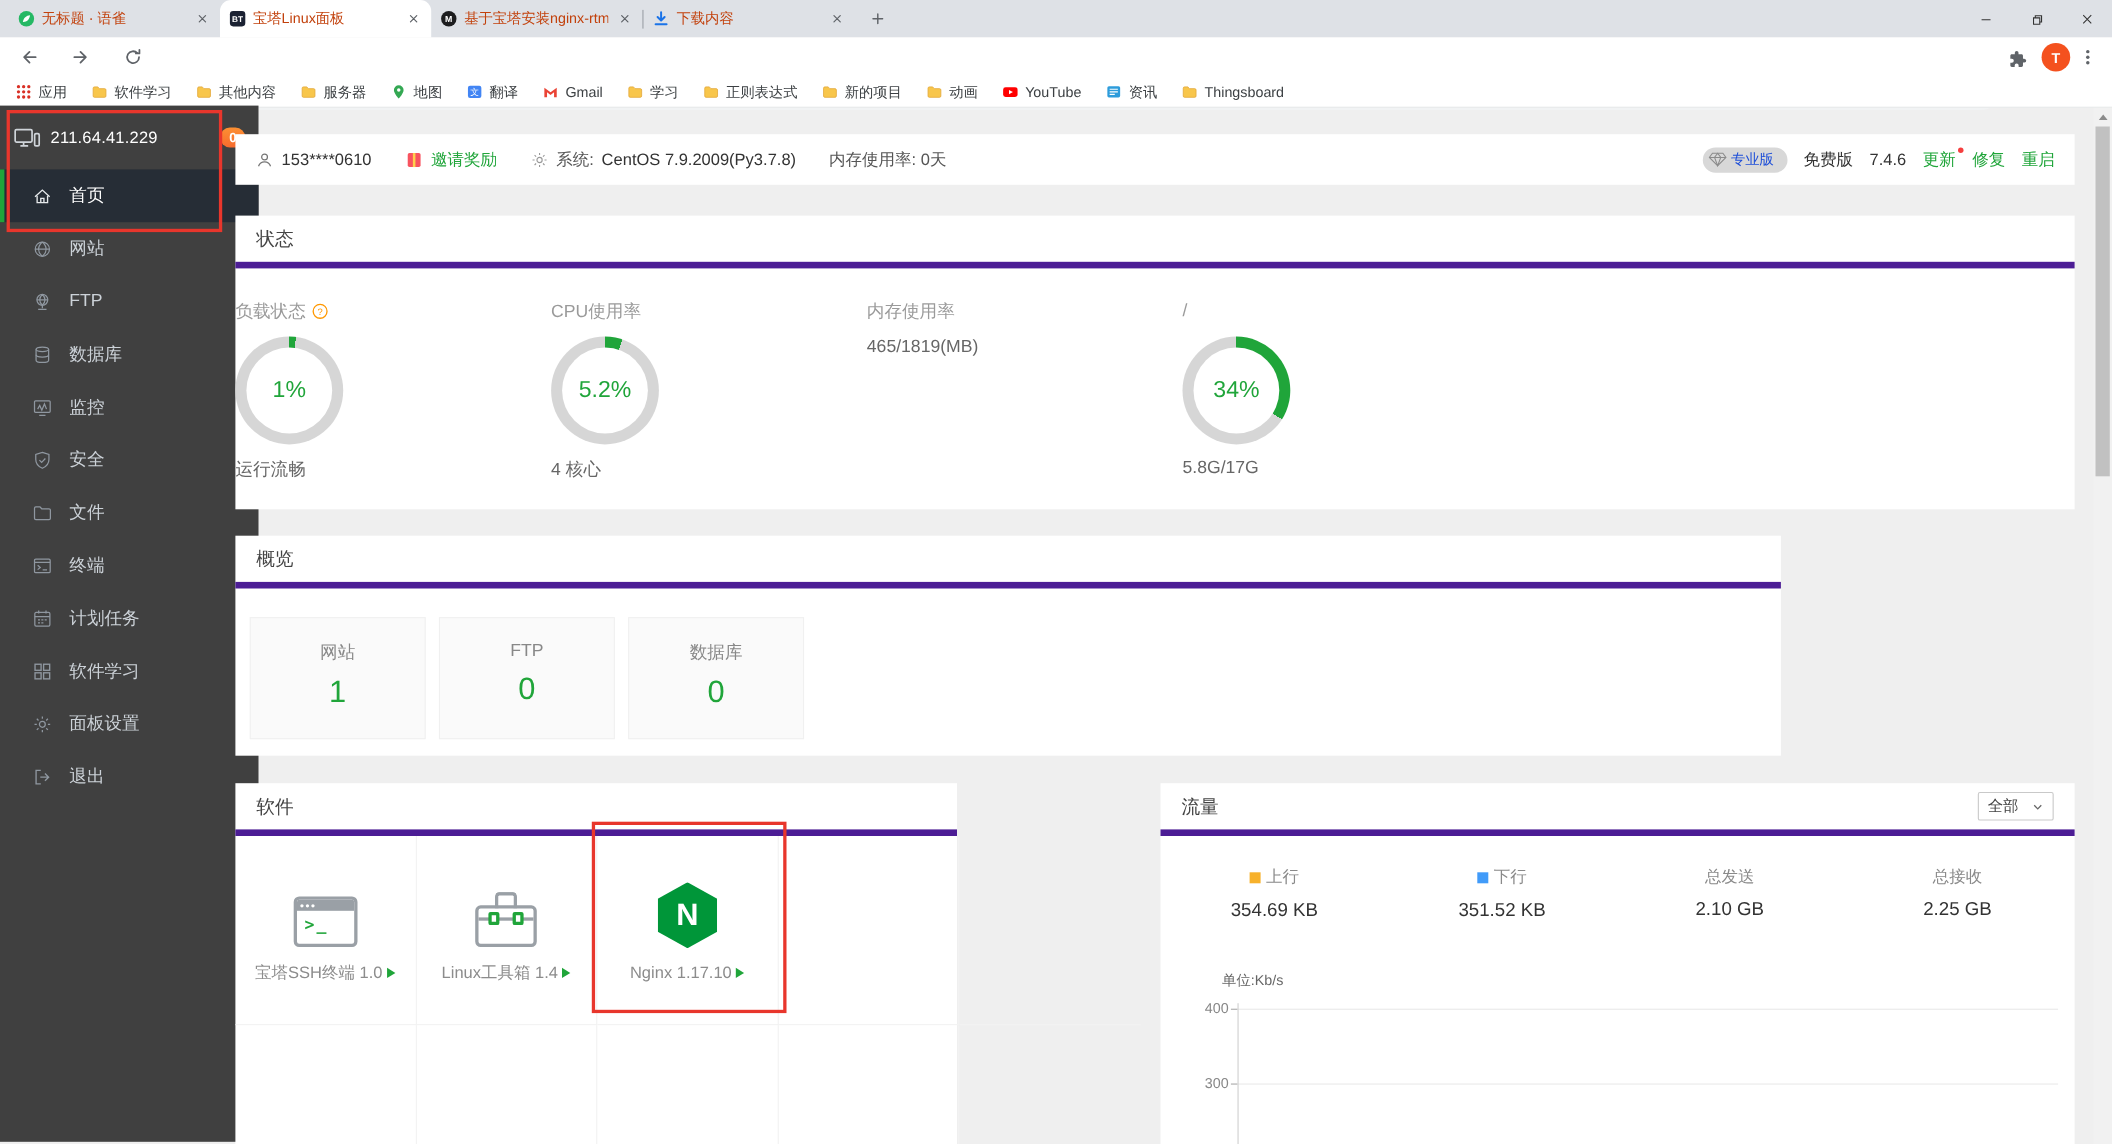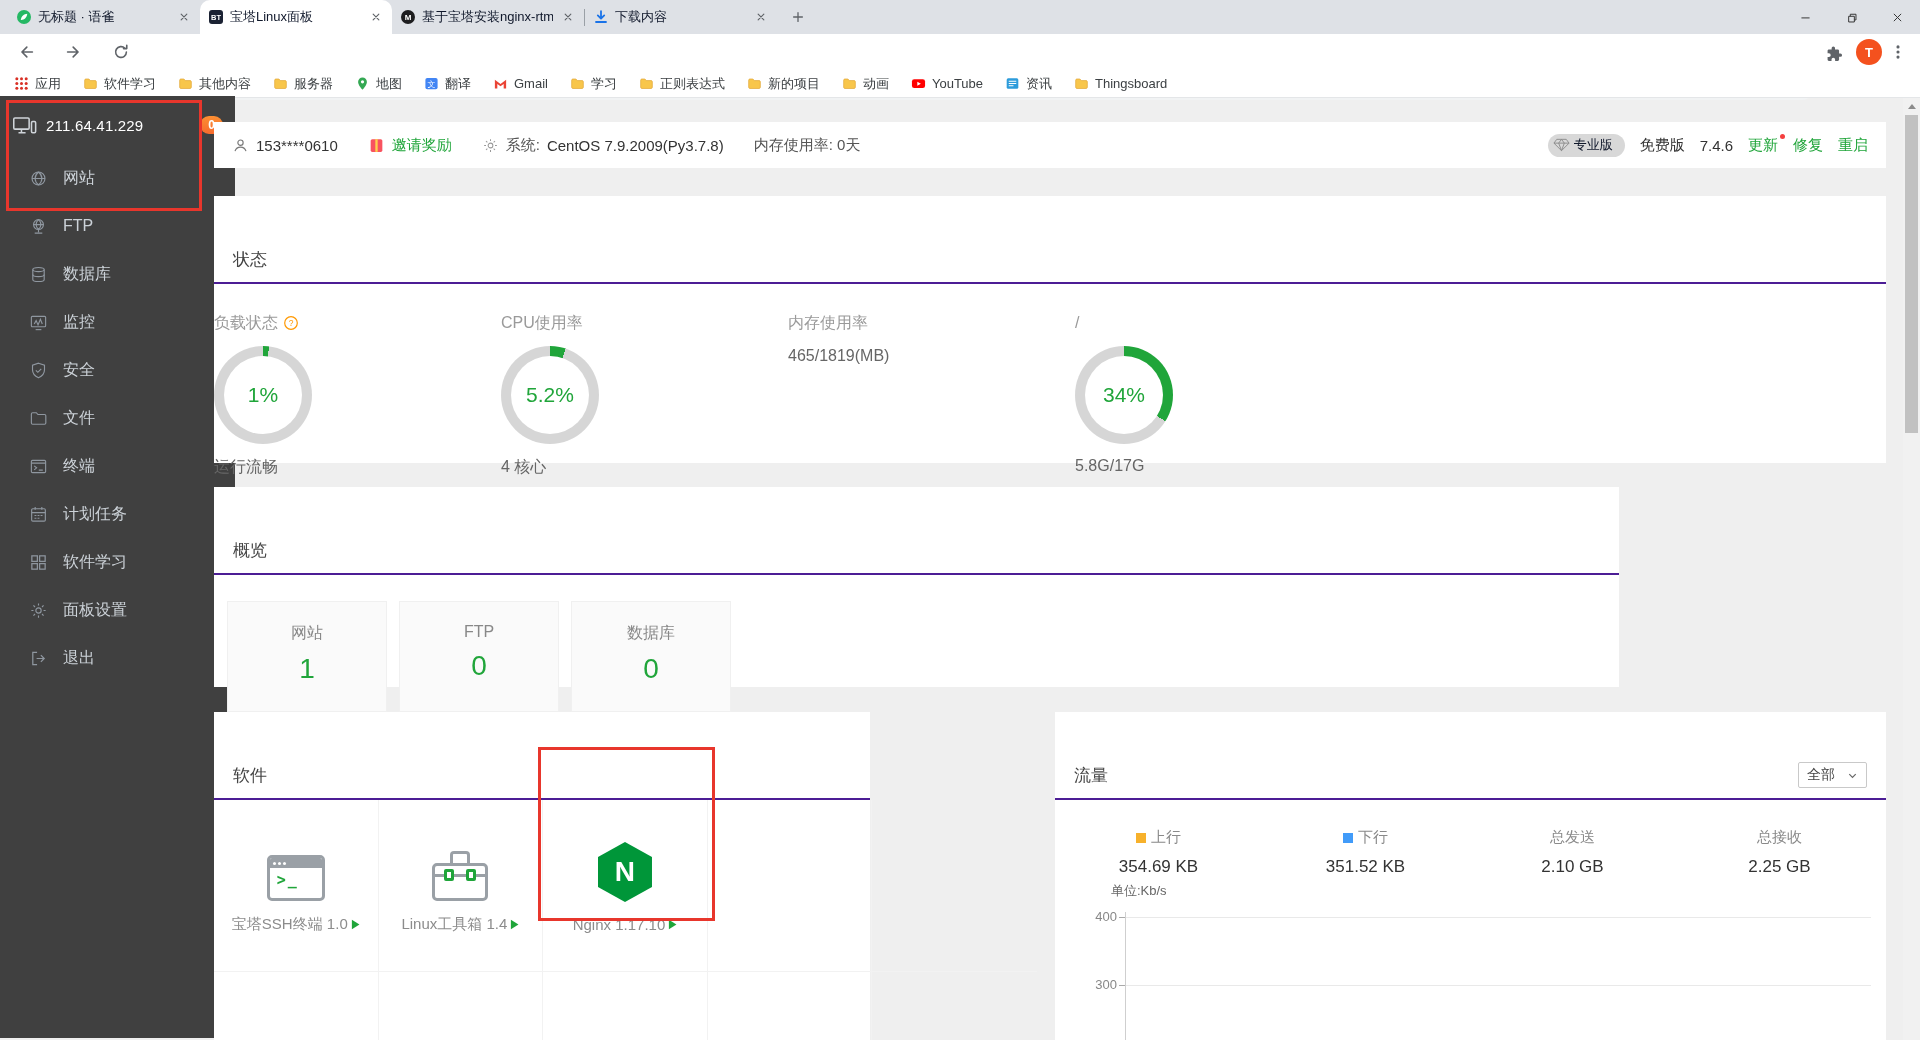--- a/index.html
+++ b/index.html
@@ -4,21 +4,21 @@
 <style>
   * { margin:0; padding:0; box-sizing:border-box; }
   html,body { width:1920px; height:1040px; overflow:hidden; background:#efefef;
     font-family:"Liberation Sans","DejaVu Sans",sans-serif; }
   svg { display:block; }
 
   
   .tabstrip { position:absolute; left:0; top:0; width:1920px; height:34px; background:#dee1e6; }
   .tabs { position:absolute; left:8px; top:0; height:34px; display:flex; align-items:center; }
   .tab { width:192px; height:34px; display:flex; align-items:center; padding:0 8px;
-    font-size:13px; color:#0f172a; border-radius:10px 10px 0 0; position:relative; cursor:default; }
+    font-size:13px; color:#c2410c; border-radius:10px 10px 0 0; position:relative; cursor:default; }
   .tab.active { background:#fff; }
   .tab .fav { width:16px; height:16px; flex:none; }
   .tab .fav svg { width:16px; height:16px; }
   .tab .ttl { flex:1; margin:0 6px; white-space:nowrap; overflow:hidden; }
   .tab .tclose { width:17px; height:17px; flex:none; display:flex; align-items:center; justify-content:center; border-radius:50%; }
   .tab .tclose svg { width:12px; height:12px; }
   .tabdiv { width:1px; height:17px; background:#9aa0a6; }
   .newtab { width:26px; height:26px; margin-left:8px; display:flex; align-items:center; justify-content:center; border-radius:50%; }
   .newtab svg { width:14px; height:14px; }
   .wincontrols { position:absolute; right:0; top:0; height:34px; display:flex; }
@@ -55,31 +55,31 @@
   .badge { background:linear-gradient(#fc8f32,#f76b2e); color:#fff; font-size:12px; font-weight:bold;
     padding:2px 8px; border-radius:9px; }
   .sitem { height:48px; display:flex; align-items:center; padding-left:29px; gap:15px;
     color:#ccd2d8; font-size:16px; cursor:pointer; }
   .sitem svg { width:19px; height:19px; color:#8f97a0; flex:none; }
   .sitem.active { background:#262d36; color:#fff; border-left:4px solid #20a53a; padding-left:25px; }
   .sitem.active svg { color:#e6e9ec; }
 
   
   .card { position:absolute; background:#fff; }
-  .card-head { height:48px; border-bottom:2px solid #4c1d95; display:flex; align-items:center;
-    justify-content:space-between; padding:0 19px; font-size:17px; color:#444;margin-top:40px; }
+  .card-head { height:48px; border-bottom:6px solid #4c1d95; display:flex; align-items:center;
+    justify-content:space-between; padding:0 19px; font-size:17px; color:#444; }
 
   .topbar { position:absolute; left:214px; top:122px; width:1672px; height:46px; background:#fff;
     display:flex; align-items:center; padding:0 18px; font-size:15px; color:#555; }
   .tb-grp { display:flex; align-items:center; gap:7px; margin-right:30px; }
   .tb-grp svg { width:17px; height:17px; }
   .green { color:#20a53a; }
   .tb-right { margin-left:auto; display:flex; align-items:center; gap:15px; }
   .propill { position:relative; background:#d8d8d8; border-radius:12px; height:23px; display:flex;
-    align-items:center; padding:0 12px 0 26px; color:#0f172a; font-size:13px; }
+    align-items:center; padding:0 12px 0 26px; color:#1d4ed8; font-size:13px; }
   .propill svg { position:absolute; left:5px; top:4px; width:17px; height:14px; }
   .glink { position:relative; color:#20a53a; cursor:pointer; }
   .glink .dot { position:absolute; top:-2px; right:-7px; width:5px; height:5px; border-radius:50%; background:#f53f3f; }
   .dark { color:#333; }
 
   #status-card { left:214px; top:196px; width:1672px; height:267px; }
   .gauges { display:flex; padding-top:28px; }
   .gauge { width:287px; display:flex; flex-direction:column; align-items:flex-start; }
   .gtitle { height:22px; font-size:16px; color:#9a9a9a; display:flex; align-items:center; gap:5px; }
   .gtitle svg { width:16px; height:16px; }
@@ -426,20 +426,30 @@
         <svg viewBox="0 0 22 20" fill="none" stroke="currentColor" stroke-width="1.3">
           <rect x="1.5" y="4" width="13" height="9.5" rx="1"></rect>
           <path d="M5.5 16.5h6M8 13.5v3"></path>
           <rect x="16.5" y="7" width="3.5" height="9.5" rx="1"></rect>
         </svg>
       </span>
     <span class="ip">211.64.41.229</span>
     <span class="badge">0</span>
   </div>
   <div id="side-menu">
+      <div class="sitem active">
+        <span>
+          <svg viewBox="0 0 20 20" fill="none" stroke="currentColor" stroke-width="1.3">
+            <path d="M3 10.5L10 4l7 6.5"></path>
+            <path d="M5 9.5V16h10V9.5"></path>
+            <path d="M8.5 16v-4h3v4"></path>
+          </svg>
+        </span>
+        <span>首页</span>
+      </div>
       <div class="sitem">
         <span>
           <svg viewBox="0 0 20 20" fill="none" stroke="currentColor" stroke-width="1.2">
             <circle cx="10" cy="10" r="6.8"></circle>
             <path d="M3.2 10h13.6M10 3.2c-4.8 4.2-4.8 9.4 0 13.6M10 3.2c4.8 4.2 4.8 9.4 0 13.6"></path>
           </svg>
         </span>
         <span>网站</span>
       </div>
       <div class="sitem">

